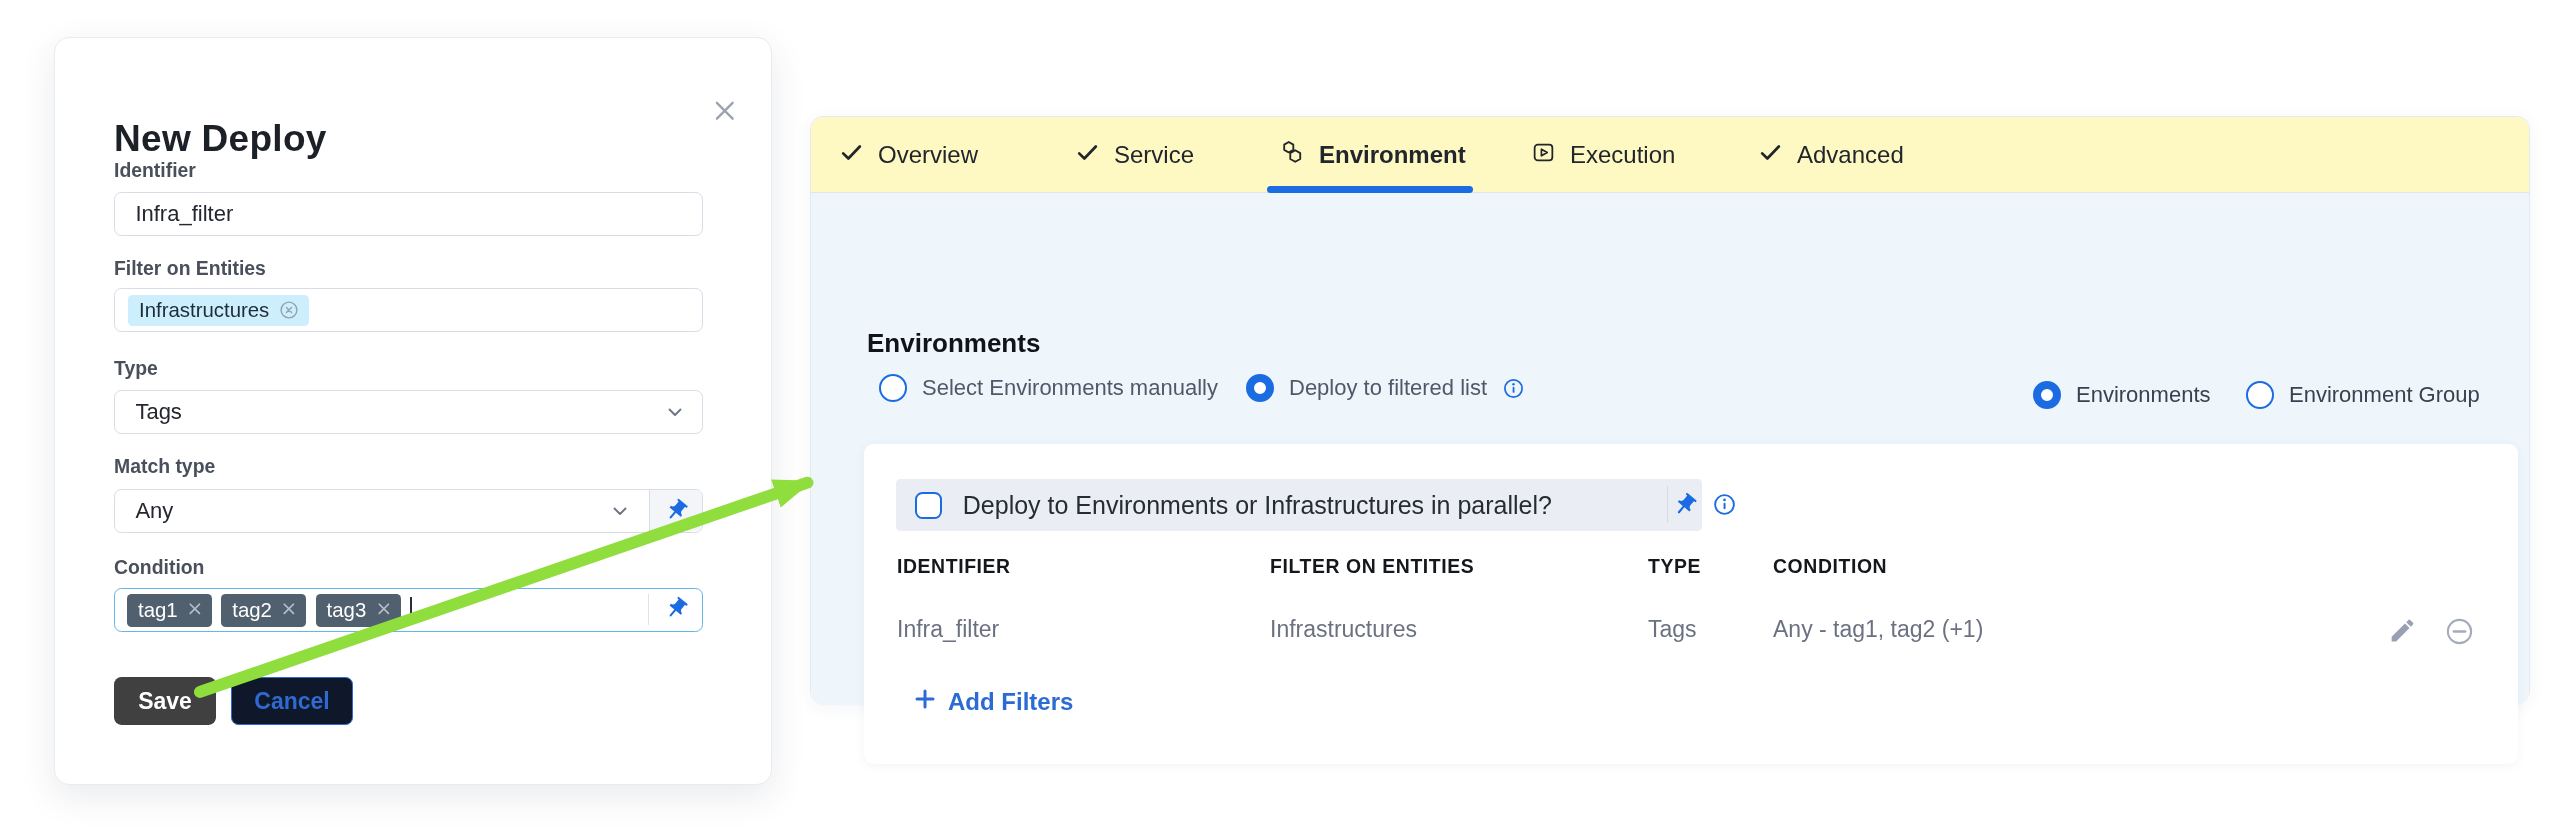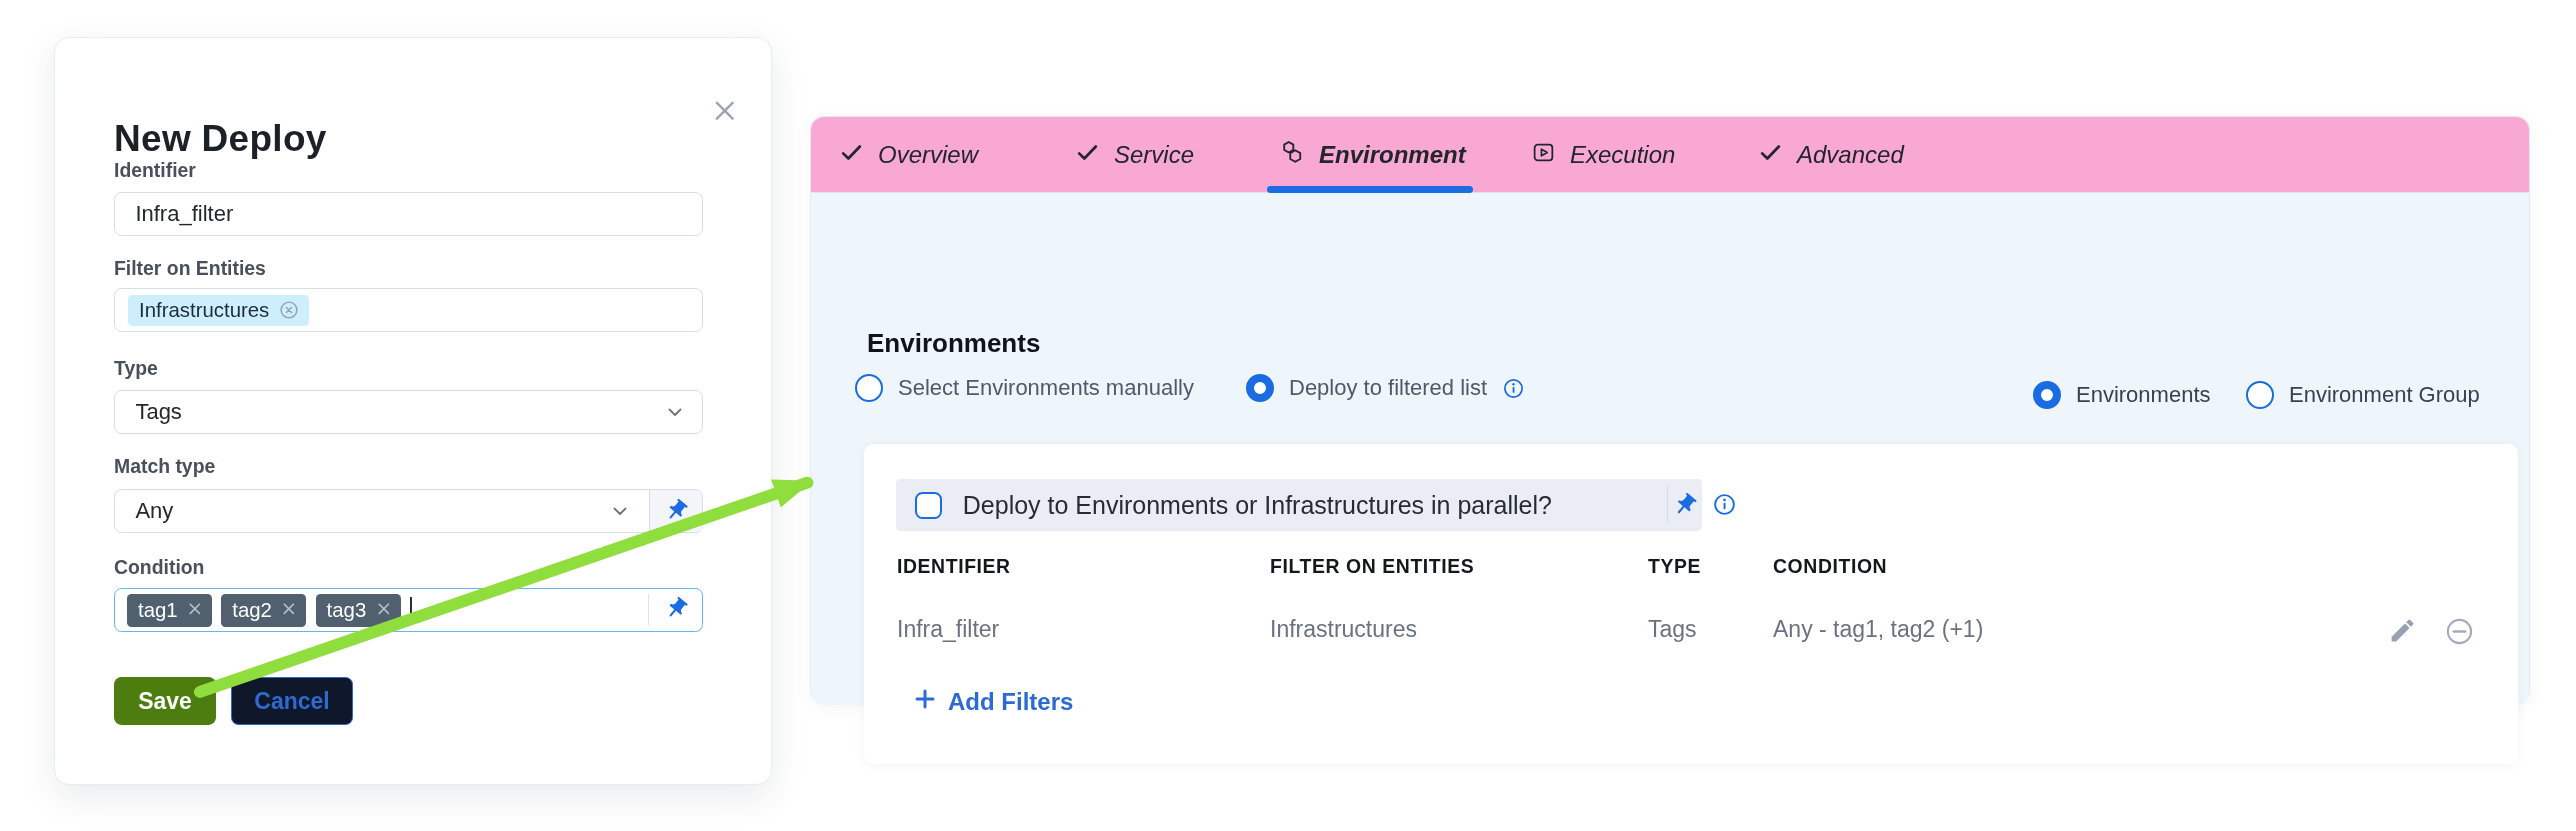--- a/index.html
+++ b/index.html
@@ -27,32 +27,32 @@
   .cond-box { border:1.7px solid #64b5e9 !important; }
   .tag-chip { height:33px; background:#51606f; border-radius:4.6px; display:flex;
     align-items:center; gap:9.3px; padding:0 9.3px 0 11px; margin-left:9.3px; }
   .tag-chip:first-child { margin-left:12px; }
   .tag-chip .txt3 { font-size:20.4px; color:#ffffff; }
   .tag-x { font-size:20.4px; color:#b6bfc8; line-height:1; }
   .caret { width:2.3px; height:26px; background:#2a2f36; margin-left:9.3px; }
   .cond-divider { position:absolute; right:53px; top:4.6px; width:1.4px; height:31.5px; background:#dfe3ea; }
   .cond-pin { position:absolute; right:13px; top:7.4px; }
   .btn-save { position:absolute; left:59px; top:639px; width:102px; height:48px;
-    background:#4d7c0f; border-radius:7.4px; color:#fff; font-size:23px; font-weight:bold;
+    background:#404040; border-radius:7.4px; color:#fff; font-size:23px; font-weight:bold;
     display:flex; align-items:center; justify-content:center; cursor:pointer; }
   .btn-cancel { position:absolute; left:176px; top:639px; width:122px; height:48px;
     background:#0f172a; border:1.9px solid #2e6ad0; border-radius:7.4px; color:#2e6ad0;
     font-size:23px; font-weight:bold; display:flex; align-items:center; justify-content:center; cursor:pointer; }
 
   
   .panel { position:absolute; left:810px; top:116px; width:1720px; height:588px;
     background:#fff; border:0.9px solid #e6e9ef; border-radius:13px;
     box-shadow:0 3.7px 16.7px rgba(40,60,90,.05); }
-  .tabbar { position:absolute; left:0; top:0; width:100%; height:76px; background:#f9a8d4;
-    border-bottom:1.4px solid #e1e4ea; border-radius:13px 13px 0 0;font-style:italic; }
+  .tabbar { position:absolute; left:0; top:0; width:100%; height:76px; background:#fef9c3;
+    border-bottom:1.4px solid #e1e4ea; border-radius:13px 13px 0 0; }
   .tab { position:absolute; top:0; height:76px; display:flex; align-items:center; gap:14px;
     font-size:24px; color:#22262c; cursor:pointer; }
   .tab.active { font-weight:bold; }
   .tab-underline { position:absolute; left:456px; top:69px; width:206px; height:6.5px;
     background:#1b6ce2; border-radius:3.7px; }
   .content { position:absolute; left:0; top:76px; width:100%; height:512px;
     background:#eef6fc; border-radius:0 0 13px 13px; }
   .env-heading { position:absolute; left:56px; top:135px; font-size:26px; font-weight:bold; color:#10141a; }
   .radio { width:28px; height:28px; border-radius:50%; background:#fff; border:2.3px solid #1b6ce2; }
   .radio.sel { border-width:8.8px; }
@@ -215,21 +215,21 @@
             <path d="M4 12.8 9 17.8 20 6.2" fill="none" stroke="#22262c" stroke-width="2.6" stroke-linecap="round" stroke-linejoin="round"></path>
           </svg></span>
       <span>Advanced</span>
     </div>
     <div class="tab-underline"></div>
   </div>
 
   <div class="content">
     <div class="env-heading">Environments</div>
 
-    <div class="r-row" style="left:44px; top:181px;">
+    <div class="r-row" style="left:68px; top:181px;">
       <span class="radio"></span>
       <span class="r-label">Select Environments manually</span>
     </div>
     <div class="r-row" style="left:435px; top:181px;">
       <span class="radio sel"></span>
       <span class="r-label">Deploy to filtered list</span>
       <span class="info-ic">
         <svg width="23" height="23" viewBox="0 0 24 24">
             <circle cx="12" cy="12" r="9" fill="none" stroke="#1b6ce2" stroke-width="1.8"></circle>
             <rect x="11.1" y="10.3" width="1.9" height="6.2" rx="0.9" fill="#1b6ce2"></rect>

